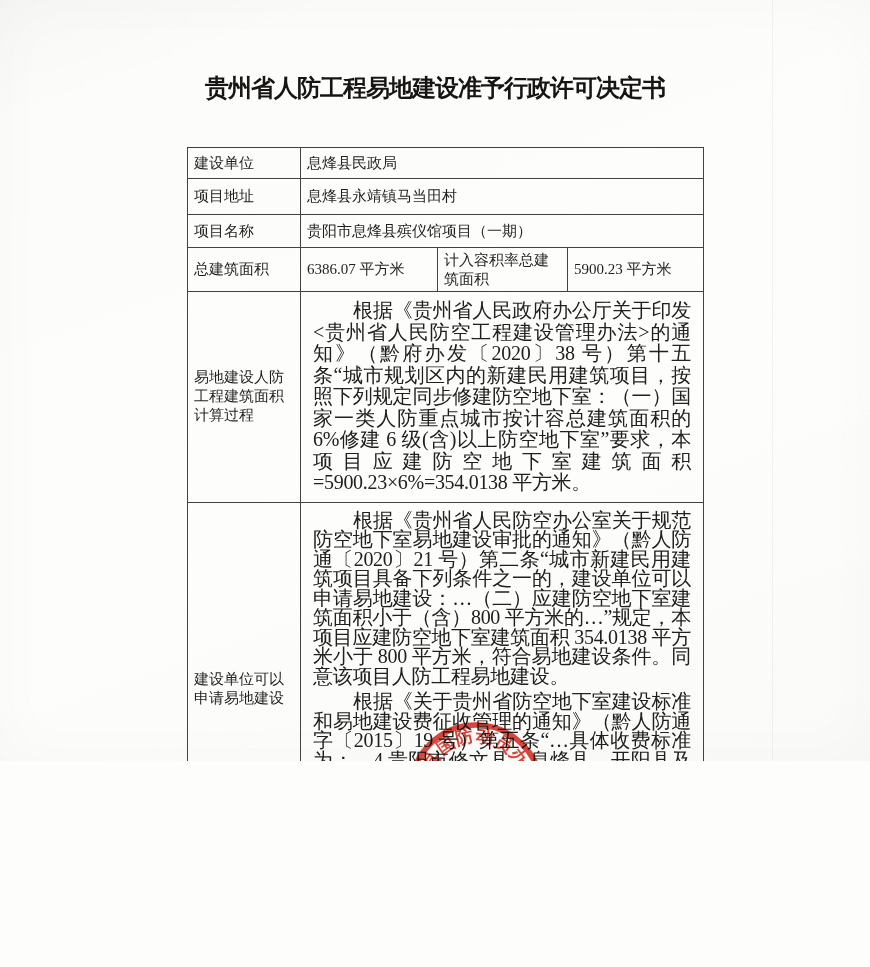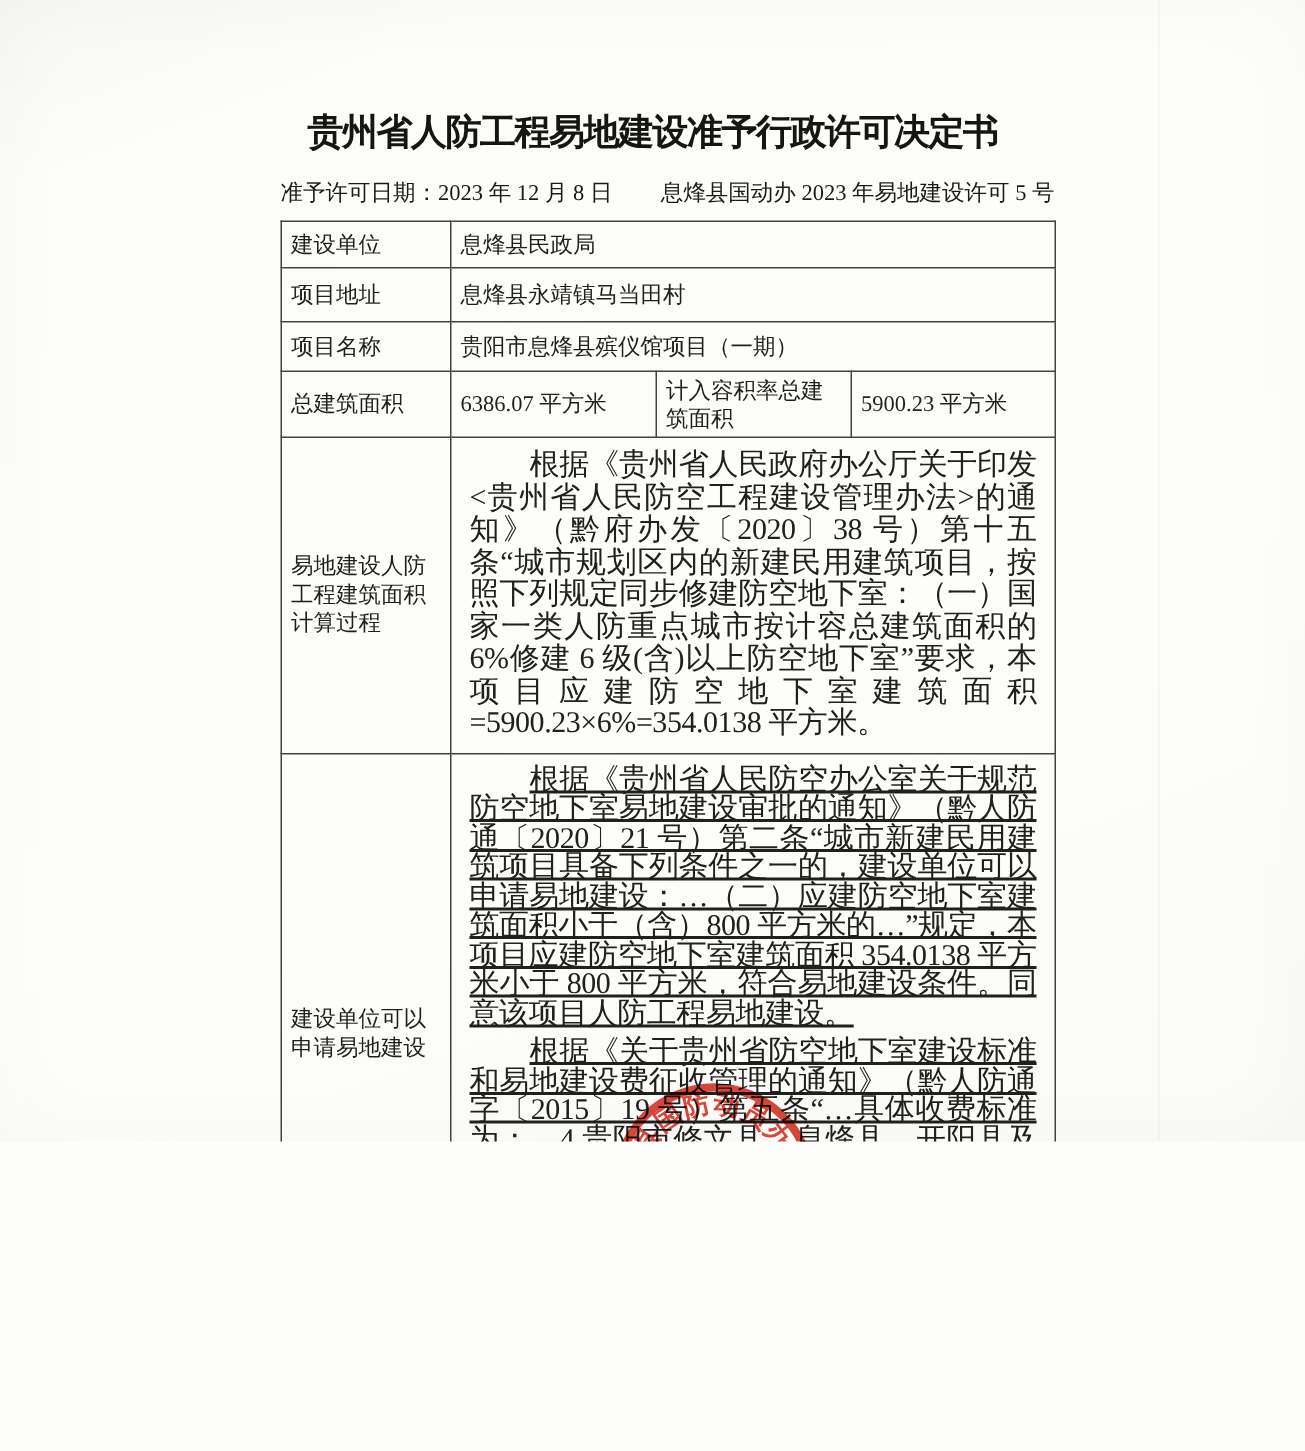--- a/index.html
+++ b/index.html
@@ -67,21 +67,21 @@
     text-align: justify;
   }
   td.para p {
     margin: 6px;
     text-indent: 2em;
     font-size: 20px;
     letter-spacing: -0.3px;
     color: #21201e;
   }
   .lh-wide p { line-height: 21.5px; }
-  .lh-tight p { line-height: 19.5px; text-decoration: underline; }
+  .lh-tight p { line-height: 19.5px; }
   .seal-note {
     position: absolute;
     left: 459px; top: 801px;
     font-size: 14px;
     letter-spacing: 1px;
     color: #3a3733;
     z-index: 2;
   }
   .stamp {
     position: absolute;
@@ -94,24 +94,20 @@
 </style>
 </head>
 <body>
 
 <div class="paper">
 
   <div class="scan-line"></div>
 
   <h1 class="doc-title">贵州省人防工程易地建设准予行政许可决定书</h1>
 
-  <div class="meta-row">
-    <span>准予许可日期：2023 年 12 月 8 日</span>
-    <span>息烽县国动办 2023 年易地建设许可 5 号</span>
-  </div>
 
   <table class="info-table">
     <colgroup>
       <col style="width:113px">
         <col style="width:137px">
         <col style="width:130px">
         <col style="width:136px">
     </colgroup>
     <tbody>
       <tr style="height:31px">

